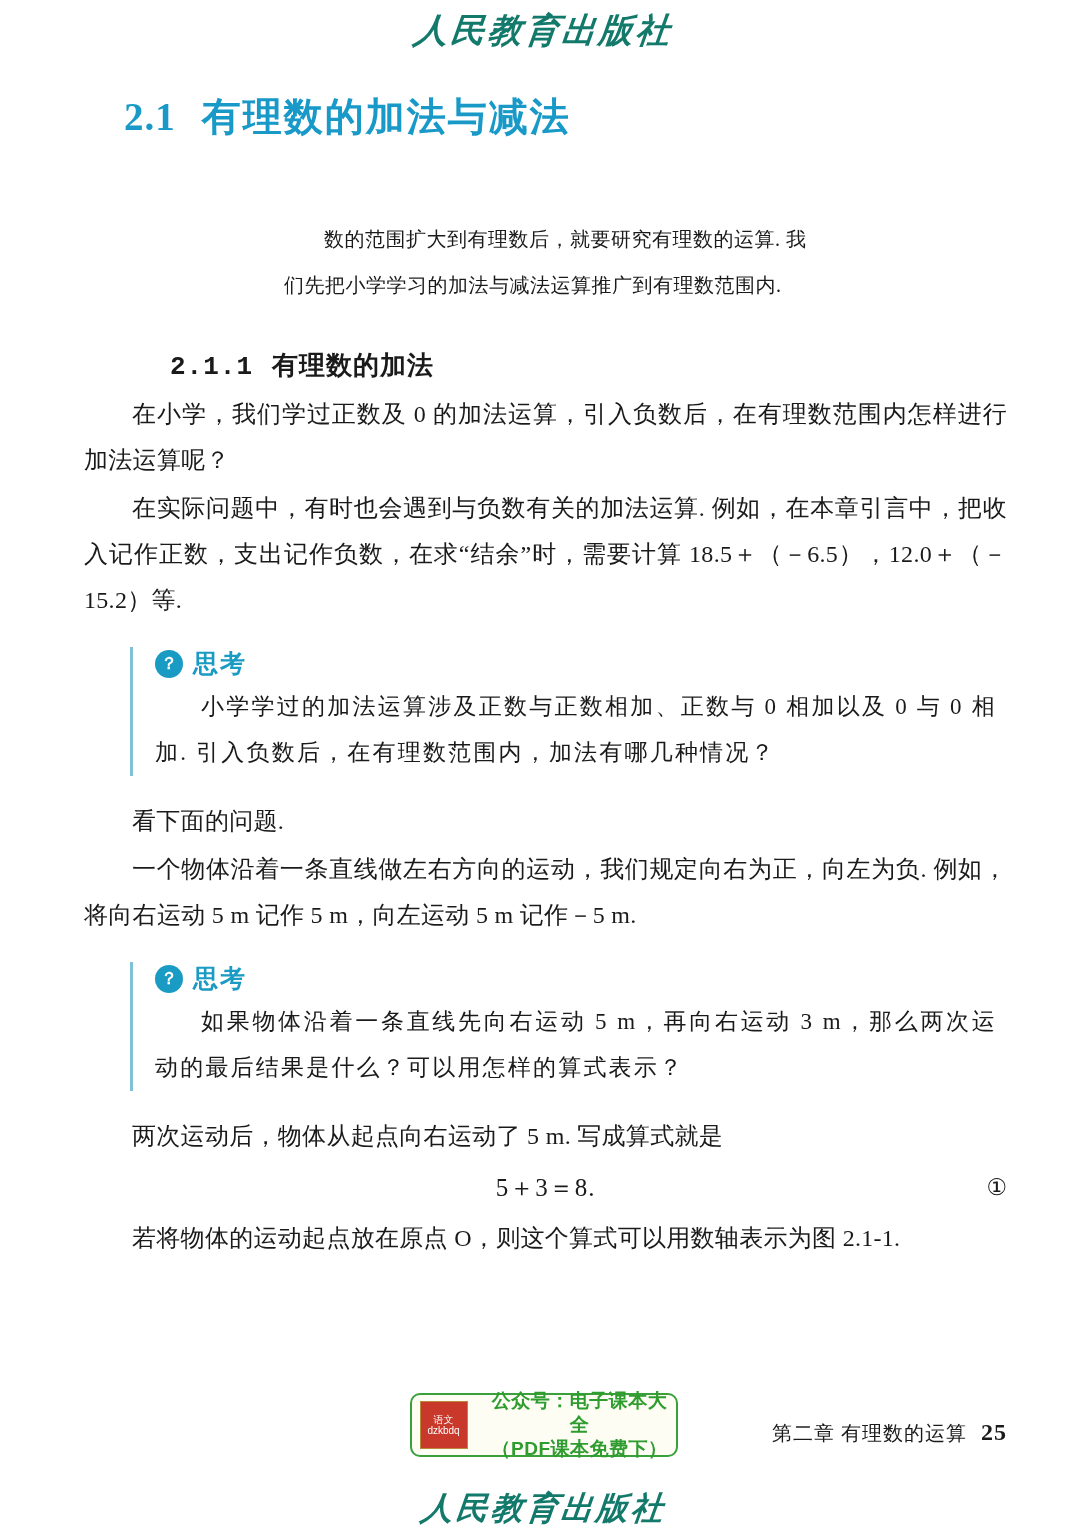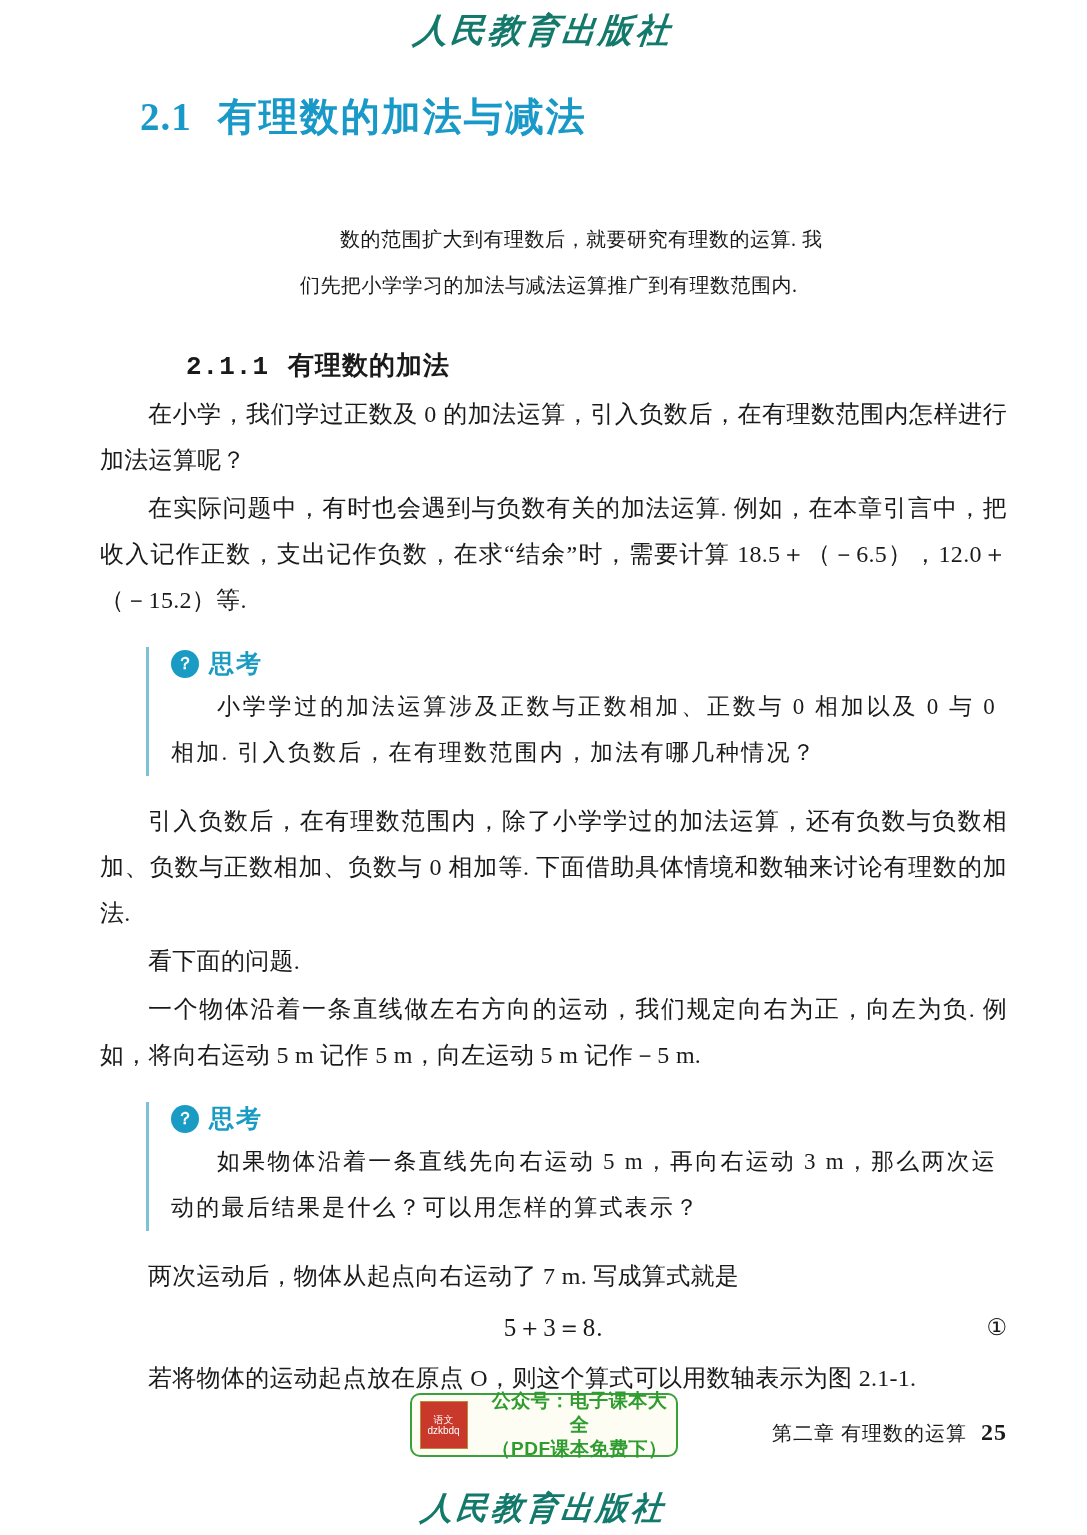--- a/index.html
+++ b/index.html
@@ -27,21 +27,21 @@
     font-size: 34px;
     color: #12796b;
     font-style: italic;
     letter-spacing: 3px;
     font-weight: 700;
     transform: skewX(-6deg);
   }
 
   .page-inner {
     position: absolute;
-    left: 100px;
+    left: 84px;
     right: 80px;
     top: 90px;
   }
 
   
   .section-title {
     font-size: 39px;
     color: #1899c8;
     letter-spacing: 2px;
     font-family: "Liberation Serif", serif;
@@ -244,35 +244,34 @@
   <p class="body indent">在实际问题中，有时也会遇到与负数有关的加法运算. 例如，在本章引言中，把收入记作正数，支出记作负数，在求“结余”时，需要计算 18.5＋（－6.5），12.0＋（－15.2）等.</p>
 
   <div class="think-block">
     <div class="think-head">
       <span class="think-icon">？</span>
       <span class="think-label">思考</span>
     </div>
     <p class="think-body">小学学过的加法运算涉及正数与正数相加、正数与 0 相加以及 0 与 0 相加. 引入负数后，在有理数范围内，加法有哪几种情况？</p>
   </div>
 
-  <p class="body indent">引入负数后，在有理数范围内，除了小学学过的加法运算，还有负数与负数相加、负数与正数相加、负数与 0 相加等. 下面借助具体情境和数轴来讨论有理数的加法.</p>
 
   <p class="body indent">看下面的问题.</p>
 
   <p class="body indent">一个物体沿着一条直线做左右方向的运动，我们规定向右为正，向左为负. 例如，将向右运动 5 m 记作 5 m，向左运动 5 m 记作－5 m.</p>
 
   <div class="think-block">
     <div class="think-head">
       <span class="think-icon">？</span>
       <span class="think-label">思考</span>
     </div>
     <p class="think-body">如果物体沿着一条直线先向右运动 5 m，再向右运动 3 m，那么两次运动的最后结果是什么？可以用怎样的算式表示？</p>
   </div>
 
-  <p class="body indent">两次运动后，物体从起点向右运动了 7 m. 写成算式就是</p>
+  <p class="body indent">两次运动后，物体从起点向右运动了 5 m. 写成算式就是</p>
 
   <div class="formula-row">
     <div class="formula">5＋3＝8.</div>
     <div class="formula-tag">①</div>
   </div>
 
   <p class="body indent">若将物体的运动起点放在原点 O，则这个算式可以用数轴表示为图 2.1-1.</p>
 
 </div>
 

